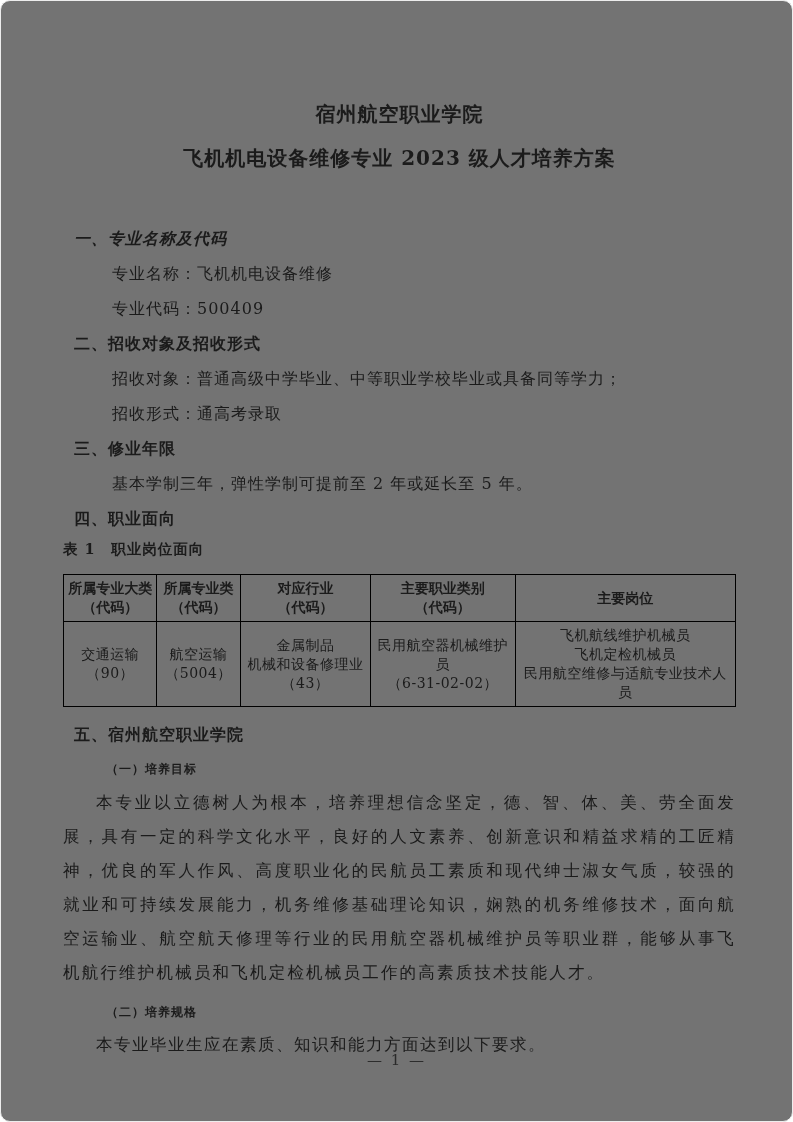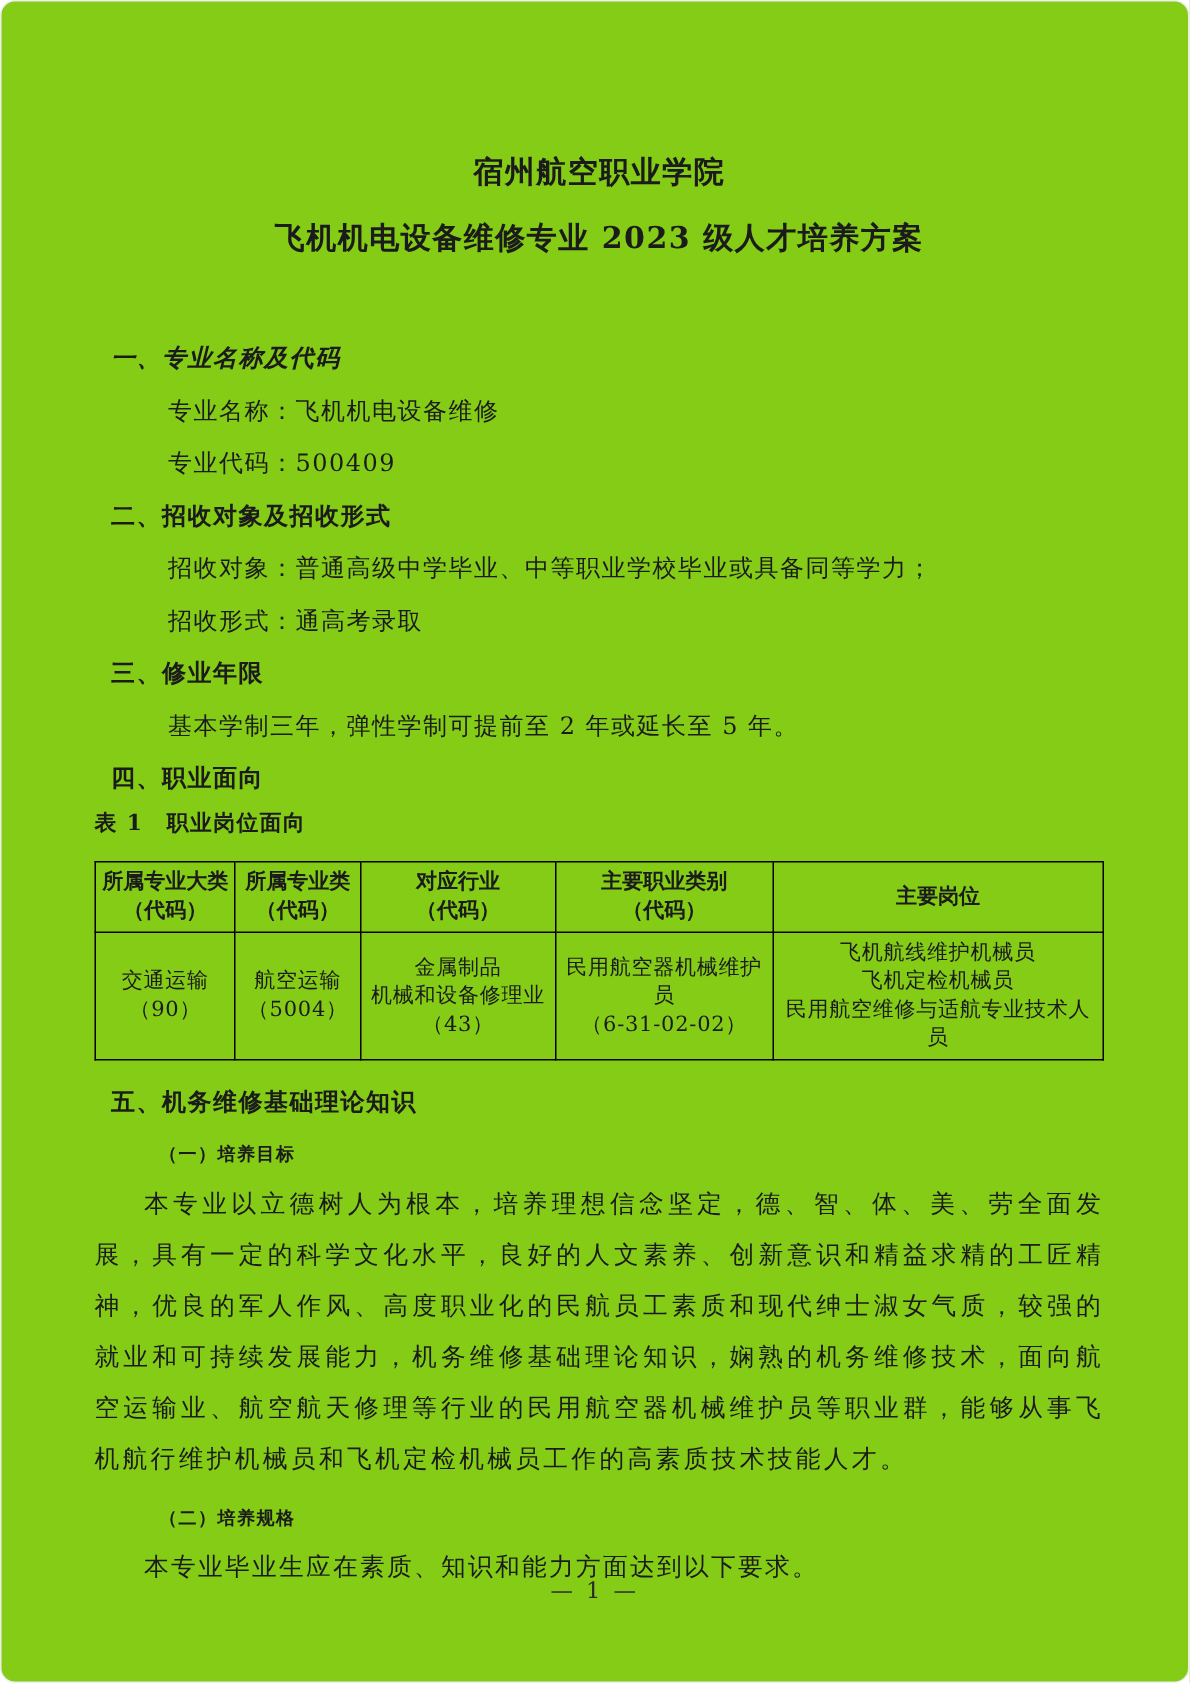--- a/index.html
+++ b/index.html
@@ -2,21 +2,21 @@
 <html><head>
 <meta charset="utf-8">
 <style>
   * { margin: 0; padding: 0; box-sizing: border-box; }
   html, body { background: #ffffff; }
   .page {
     position: relative;
     width: 793px;
     height: 1122px;
     margin: 0 auto;
-    background: #84cc16;
+    background: #737373;
     border: 1px solid #ededed;
     border-radius: 10px;
     overflow: hidden;
     font-family: "DejaVu Serif", "Liberation Serif", serif;
     color: #1b1b1b;
   }
   .content {
     padding: 0 56px 0 62px;
   }
   .doc-title {
@@ -166,21 +166,21 @@
 （43）</td>
           <td>民用航空器机械维护员
 （6-31-02-02）</td>
           <td>飞机航线维护机械员
 飞机定检机械员
 民用航空维修与适航专业技术人员</td>
         </tr>
       </tbody>
     </table>
 
-    <div class="sec-heading after-table">五、机务维修基础理论知识</div>
+    <div class="sec-heading after-table">五、宿州航空职业学院</div>
     <div class="sub-heading">（一）培养目标</div>
     <p class="body-para">本专业以立德树人为根本，培养理想信念坚定，德、智、体、美、劳全面发展，具有一定的科学文化水平，良好的人文素养、创新意识和精益求精的工匠精神，优良的军人作风、高度职业化的民航员工素质和现代绅士淑女气质，较强的就业和可持续发展能力，机务维修基础理论知识，娴熟的机务维修技术，面向航空运输业、航空航天修理等行业的民用航空器机械维护员等职业群，能够从事飞机航行维护机械员和飞机定检机械员工作的高素质技术技能人才。</p>
     <div class="sub-heading">（二）培养规格</div>
     <div class="body-line">本专业毕业生应在素质、知识和能力方面达到以下要求。</div>
 
   </div>
 
   <div class="page-number">— 1 —</div>
 </div>
 

